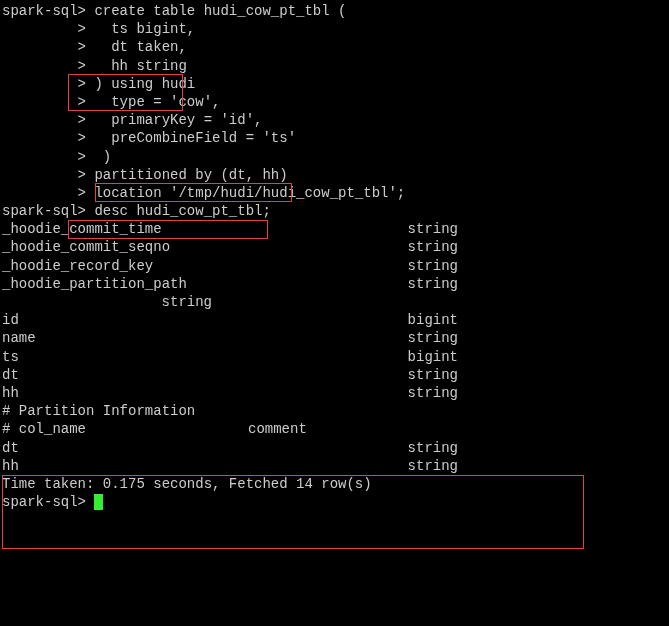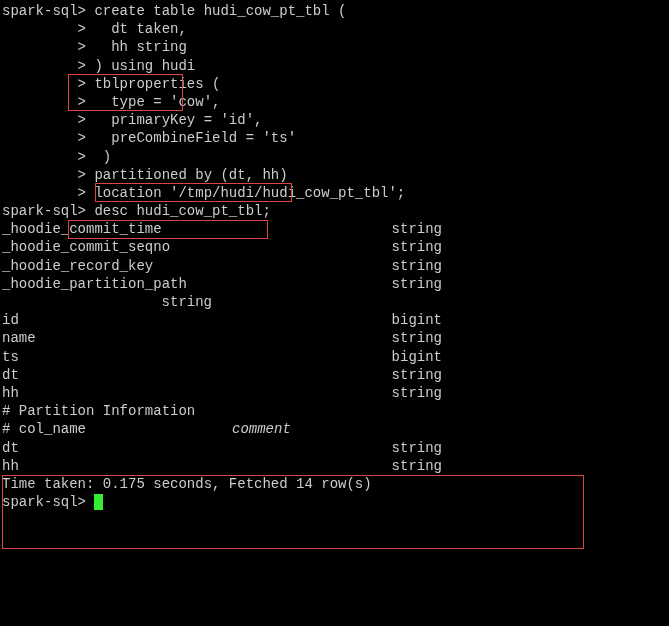--- a/index.html
+++ b/index.html
@@ -13,45 +13,45 @@
       width: 669px;
       height: 626px;
       overflow: hidden;
     }
     .line { white-space: pre; }
     .hl-box {
       position: absolute;
       border: 1px solid #d44;
       pointer-events: none;
     }
-    .cols { display: flex; }
+    .cols { display: flex; gap: 16px; }
     .col1 { width: 230px; }
     .col2 { width: 210px; text-align: right; }
-    .col3 { flex: 1; font-style: italic; }
+    .col3 { flex: 1; }
     .cursor {
       display: inline-block;
       width: 9px;
       height: 16px;
       background: #3e3;
       vertical-align: middle;
     }
     .wrap {
       position: relative;
     }
   </style>
 </head>
 <body>
 
 <div class="wrap">
 
   <div class="line"><span>spark-sql&gt;</span><span> create table hudi_cow_pt_tbl (</span></div>
+  <div class="line"><span>         &gt;</span><span>   ts bigint,</span></div>
   <div class="line"><span>         &gt;</span><span>   dt taken,</span></div>
   <div class="line"><span>         &gt;</span><span>   hh string</span></div>
   <div class="line"><span>         &gt;</span><span> ) using hudi</span></div>
-  <div class="line"><span>         &gt;</span><span> tblproperties (</span></div>
   <div class="line"><span>         &gt;</span><span>   type = 'cow',</span></div>
   <div class="line"><span>         &gt;</span><span>   primaryKey = 'id',</span></div>
   <div class="line"><span>         &gt;</span><span>   </span><span>preCombineField = 'ts'</span></div>
   <div class="line"><span>         &gt;</span><span>  )</span></div>
   <div class="line"><span>         &gt;</span><span> partitioned by (dt, hh)</span></div>
   <div class="line"><span>         &gt;</span><span> location '/tmp/hudi/hudi_cow_pt_tbl';</span></div>
 
 
   <div class="line"><span>spark-sql&gt;</span><span> desc hudi_cow_pt_tbl;</span></div>
 

